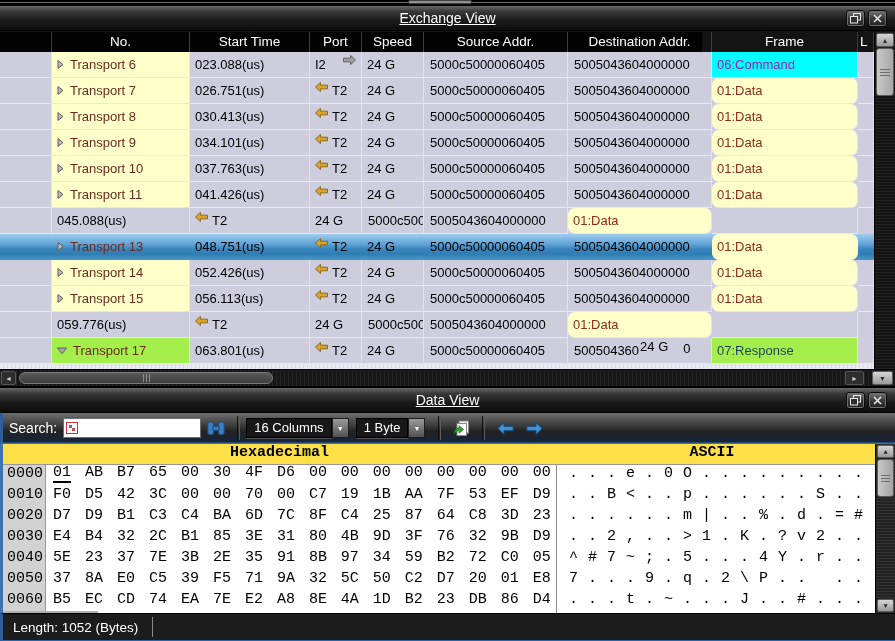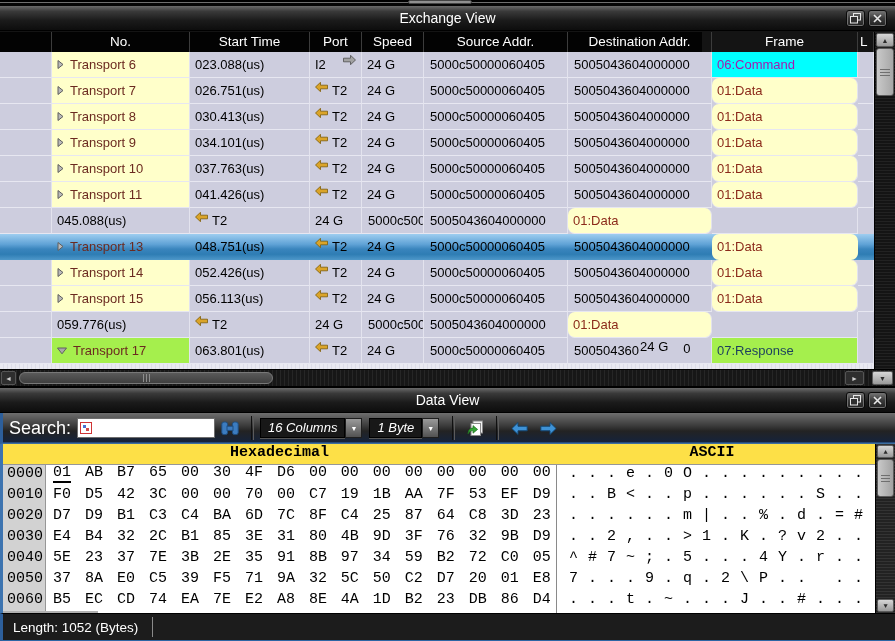--- a/index.html
+++ b/index.html
@@ -2,21 +2,21 @@
 <html><head>
 <meta charset="utf-8">
 <style>
   * { margin:0; padding:0; box-sizing:border-box; }
   html,body { width:895px; height:641px; overflow:hidden; background:#000;
     font-family:"Liberation Sans", sans-serif; position:relative; }
 
   
   .titlebar { height:25px; background:linear-gradient(180deg,#6a6a6a 0%,#3a3a3a 22%,#1b1b1b 60%,#0d0d0d 100%);
     display:flex; align-items:center; justify-content:center; position:relative; border-bottom:1px solid #000; }
-  .titlebar .ttl { color:#fff; font-size:14px; }
+  .titlebar .ttl { color:#fff; font-size:14px;text-decoration:underline; }
   .winbtns { position:absolute; right:8px; top:4px; display:flex; gap:3px; }
   .wbtn { width:19px; height:17px; border:1px solid #0a0a0a; border-radius:3px;
     background:linear-gradient(#767676,#3a3a3a 50%,#222); display:flex; align-items:center; justify-content:center;
     box-shadow:inset 0 0 0 1px #6f6f6f; cursor:default; }
 
   
   .exchange { position:absolute; left:0; top:0; width:895px; height:386px; background:#141414; }
   .topstrip { height:6px; background:linear-gradient(#000 0 2px,#6f6f6f 2px 3px,#050505 3px 100%); position:relative; }
   .topfrag { position:absolute; left:408px; top:0; width:64px; height:4px; background:#8f8f8f;
     border-radius:2px; border:1px solid #444; }
@@ -77,30 +77,30 @@
   .hscroll .rt { position:absolute; left:845px; top:1px; width:19px; height:14px; }
   .hscroll .cdown { position:absolute; left:872px; top:1px; width:21px; height:14px; }
 
   
   .dataview { position:absolute; left:0; top:386px; width:895px; height:255px; background:#0d0d0d; }
   .dv-sep { height:2px; background:#000; }
 
   .toolbar { height:31px; background:linear-gradient(180deg,#6e6e6e 0%,#3e3e3e 40%,#232323 60%,#16233a 95%,#2d5f9b 100%);
     border-bottom:1px solid #3e6e9e; border-left:3px solid #2d5f9b;
     display:flex; align-items:center; padding-left:6px; }
-  .tb-label { color:#fff; font-size:18px; margin-right:6px; }
+  .tb-label { color:#fff; font-size:14px; margin-right:6px; }
   .searchbox { width:138px; height:20px; background:#fff; border:1px solid #6e6e6e; position:relative;
     display:flex; align-items:center; padding-left:2px; font-size:12px; }
   .brokenimg { width:12px; height:12px; border:1px solid #cf3434; background:#fff; position:relative; }
   .brokenimg b { position:absolute; left:2px; top:2px; width:3px; height:3px; background:#4a6fd0; }
   .brokenimg u { position:absolute; right:2px; bottom:2px; width:3px; height:3px; background:#cf4a4a; }
   .iconbtn { background:none; border:none; margin:0 6px; display:flex; align-items:center; cursor:default; }
   .tsep { width:3px; height:24px; border-left:1px solid #101010; border-right:1px solid #5c5c5c; margin:0 6px; }
   .ddfield { height:20px; background:#181818; color:#fff; font-size:13px; line-height:18px; padding:0 7px;
-    border:1px solid #000; box-shadow:0 1px 0 #555; white-space:nowrap;font-style:italic; }
+    border:1px solid #000; box-shadow:0 1px 0 #555; white-space:nowrap; }
   .ddbtn { width:17px; height:20px; background:linear-gradient(#9a9a9a,#525252); border:1px solid #1e1e1e;
     color:#fff; font-size:7px; display:flex; align-items:center; justify-content:center; margin-right:7px; }
 
   .hexwrap { position:relative; height:169px; background:#fff; border-left:3px solid #3d74b0; overflow:hidden;
     font-family:"Liberation Mono", monospace; }
   .offstrip { position:absolute; left:0; top:0; bottom:0; width:43px; background:#d2d2d2; border-right:1px solid #979797; }
   .hexvline { position:absolute; left:553px; top:0; bottom:0; width:1px; background:#8a8a8a; }
   .hexhead { position:absolute; left:0; right:20px; top:0; height:21px; background:#fde047; border-bottom:1px solid #979797;font-weight:bold; }
   .hh-hex { position:absolute; left:0; width:553px; text-align:center; font-size:15px; color:#000; line-height:18px; }
   .hh-ascii { position:absolute; left:554px; right:8px; text-align:center; font-size:15px; color:#000; line-height:18px; }

